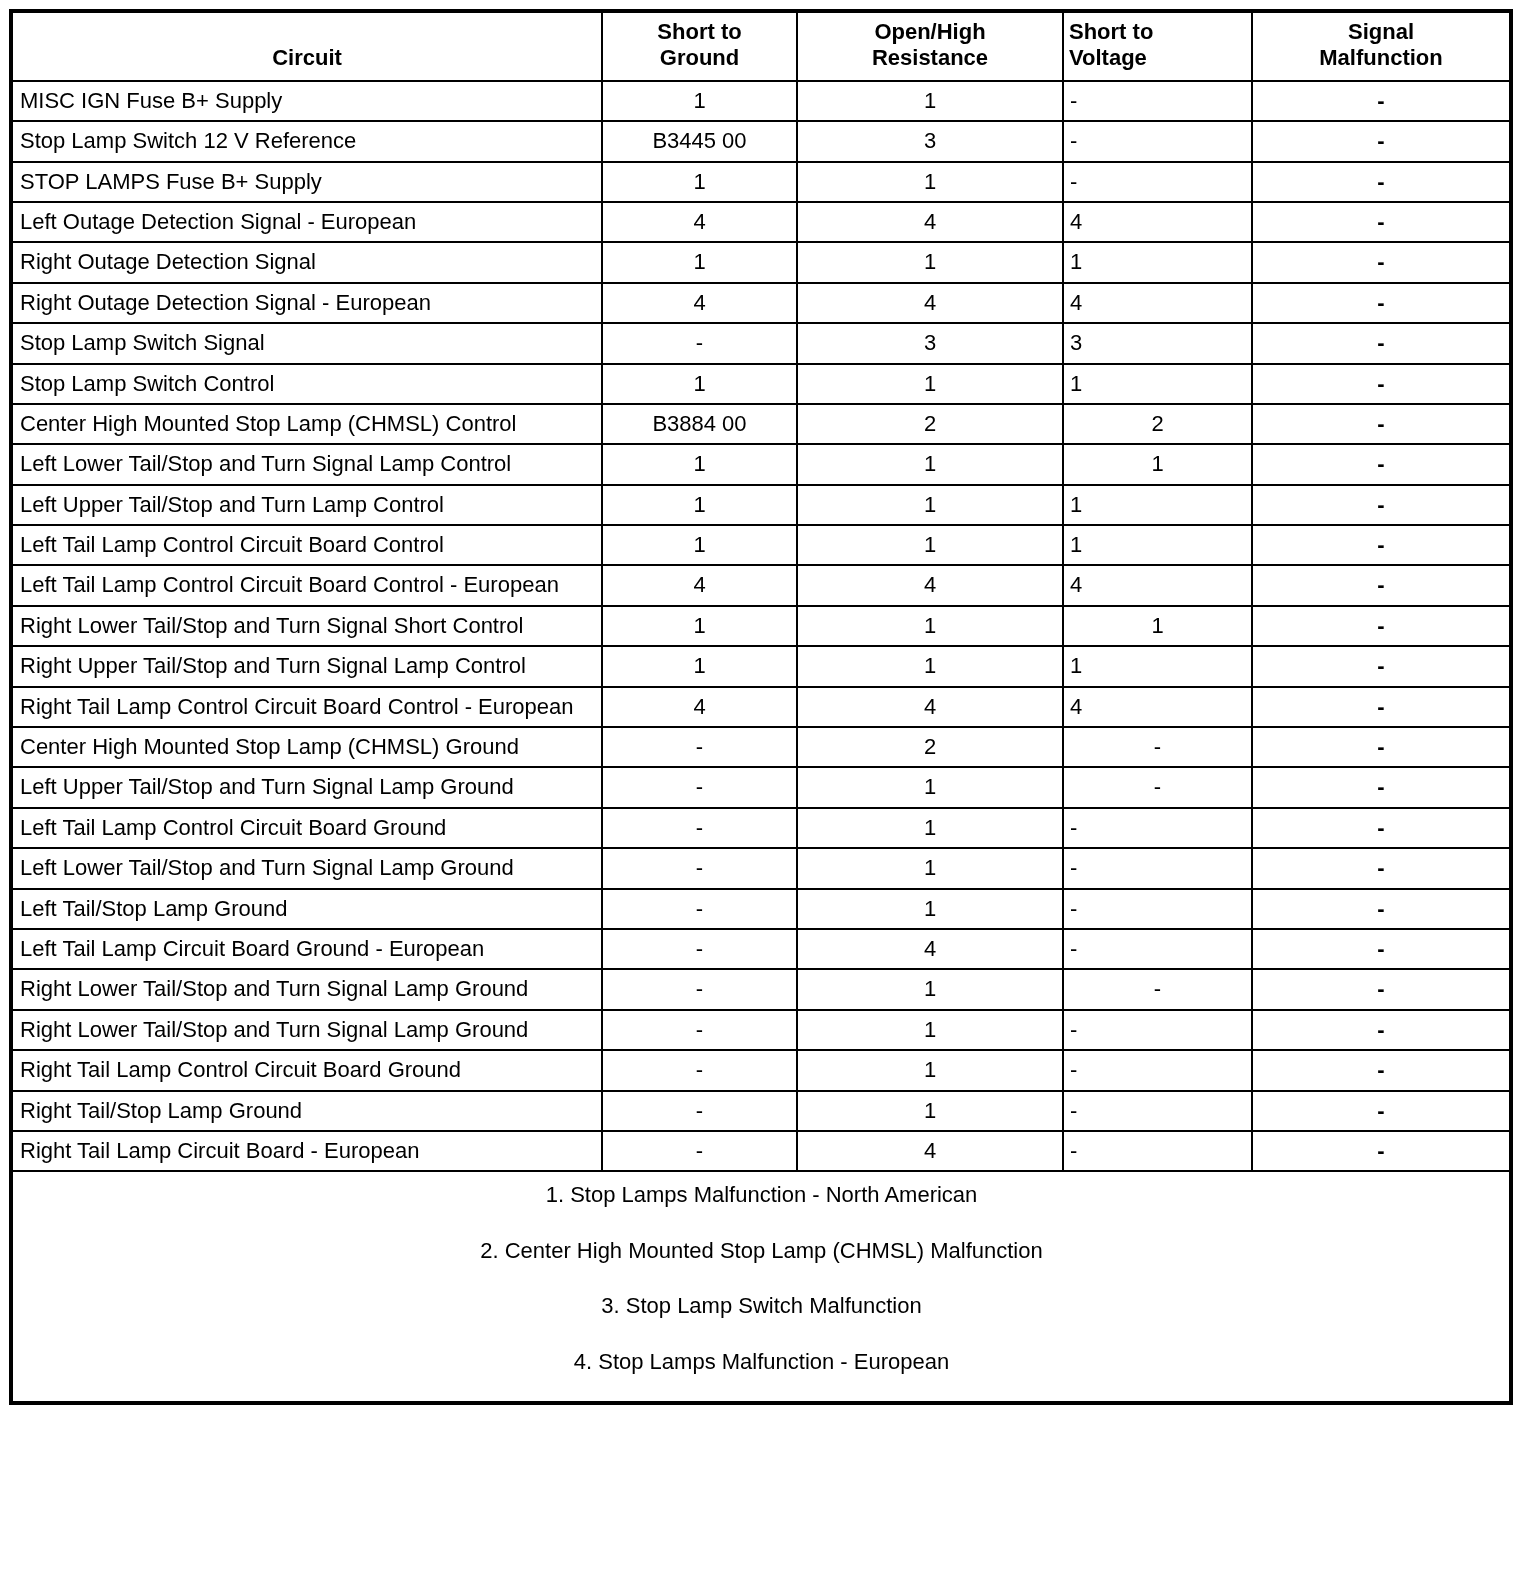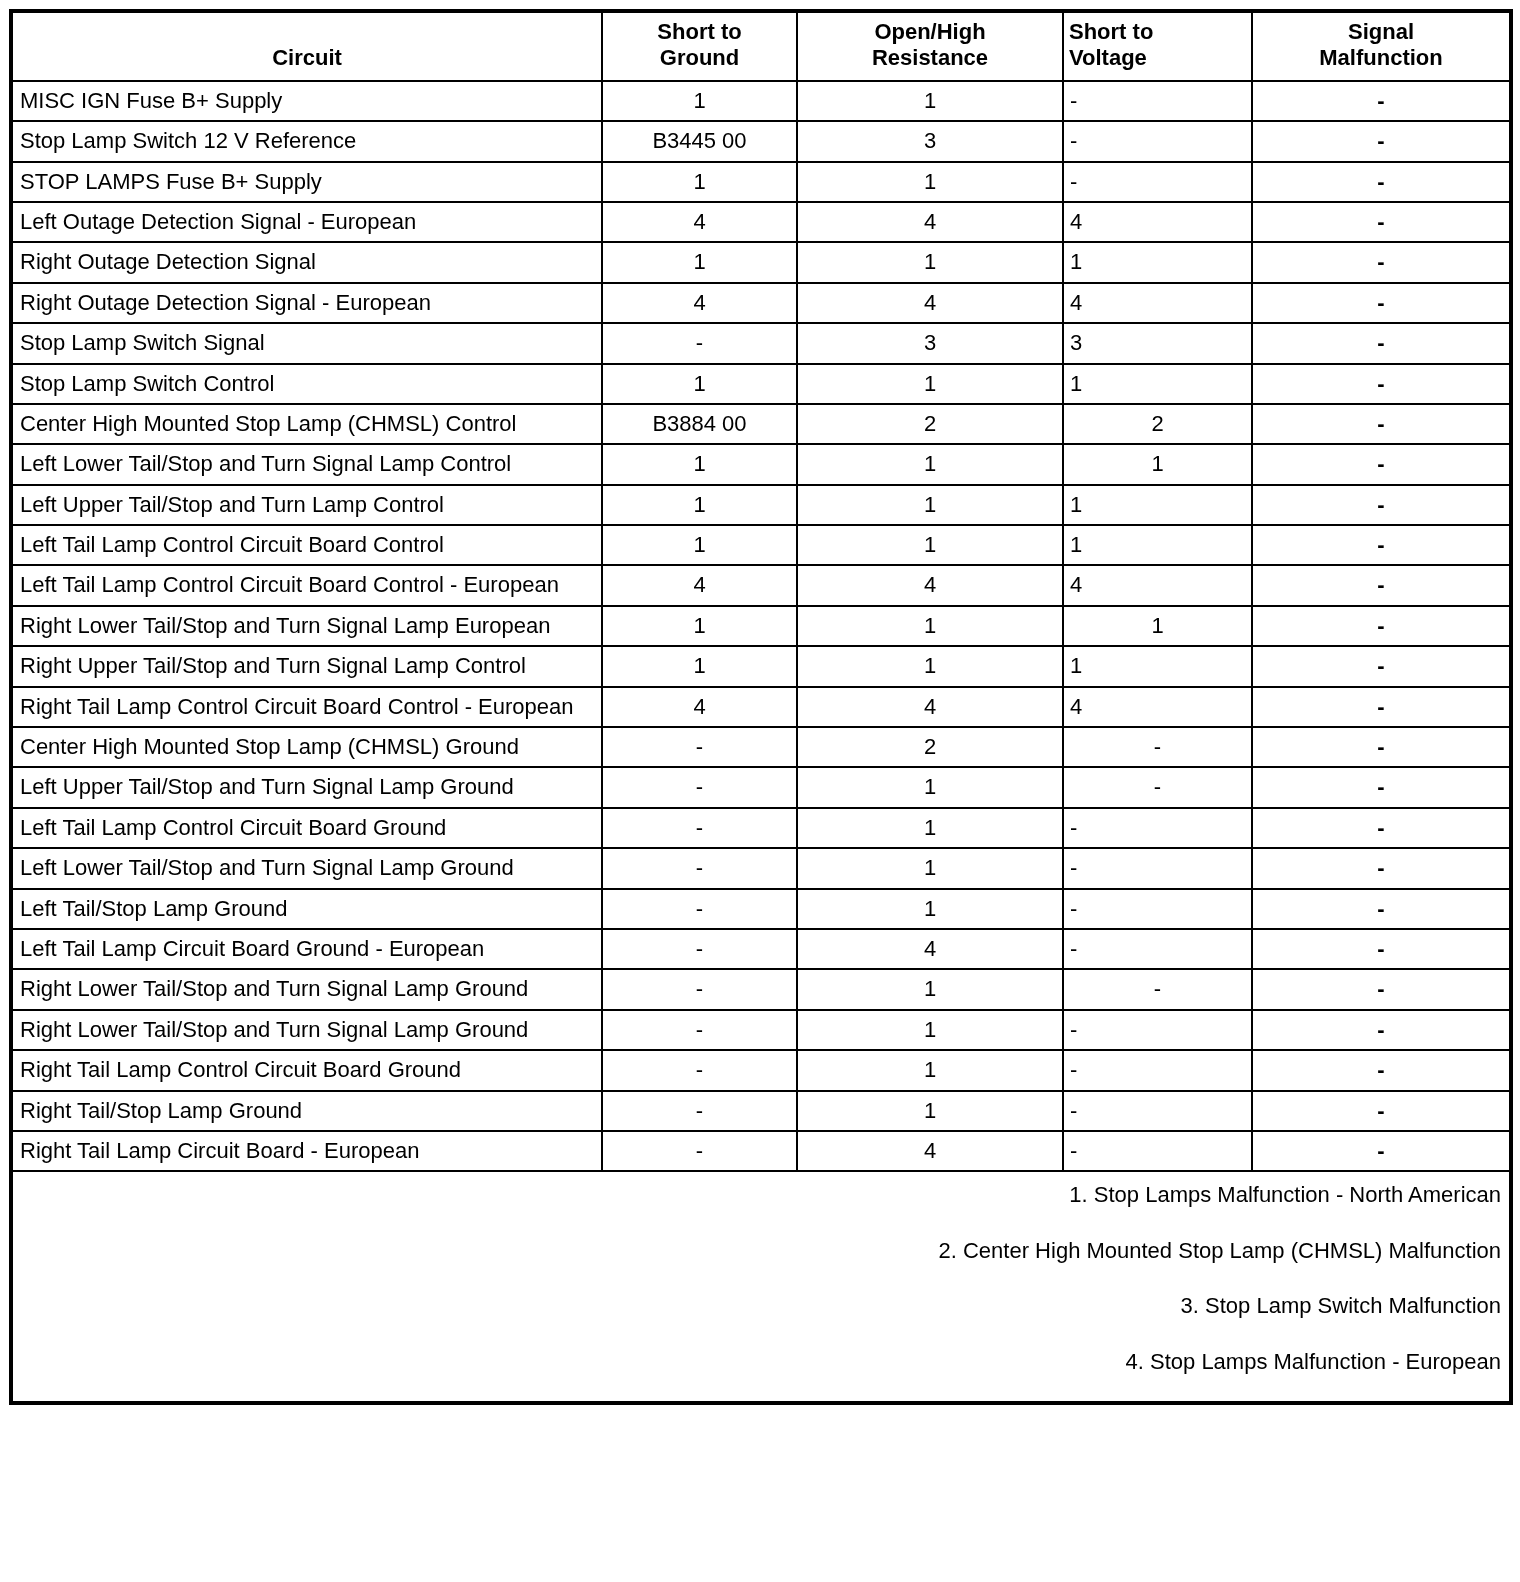--- a/index.html
+++ b/index.html
@@ -53,21 +53,21 @@
     padding: 6px 4px;
   }
   .diag-table td.value-cell.align-left {
     text-align: left;
     padding-left: 6px;
   }
   .diag-table td.value-cell.sp-cell {
     font-weight: bold;
   }
   .footnotes-cell {
-    text-align: right;
+    text-align: center;
     vertical-align: top;
     padding: 10px 8px 6px 9px;
   }
   .footnote {
     margin: 0 0 29px 0;
   }
   .footnote:last-child {
     margin-bottom: 20px;
   }
 </style>
@@ -182,21 +182,21 @@
           <td class="value-cell sp-cell">-</td>
         </tr>
         <tr>
           <td class="circuit-cell">Left Tail Lamp Control Circuit Board Control - European</td>
           <td class="value-cell">4</td>
           <td class="value-cell">4</td>
           <td class="value-cell stv-cell align-left">4</td>
           <td class="value-cell sp-cell">-</td>
         </tr>
         <tr>
-          <td class="circuit-cell">Right Lower Tail/Stop and Turn Signal Lamp European</td>
+          <td class="circuit-cell">Right Lower Tail/Stop and Turn Signal Short Control</td>
           <td class="value-cell">1</td>
           <td class="value-cell">1</td>
           <td class="value-cell stv-cell align-center">1</td>
           <td class="value-cell sp-cell">-</td>
         </tr>
         <tr>
           <td class="circuit-cell">Right Upper Tail/Stop and Turn Signal Lamp Control</td>
           <td class="value-cell">1</td>
           <td class="value-cell">1</td>
           <td class="value-cell stv-cell align-left">1</td>

